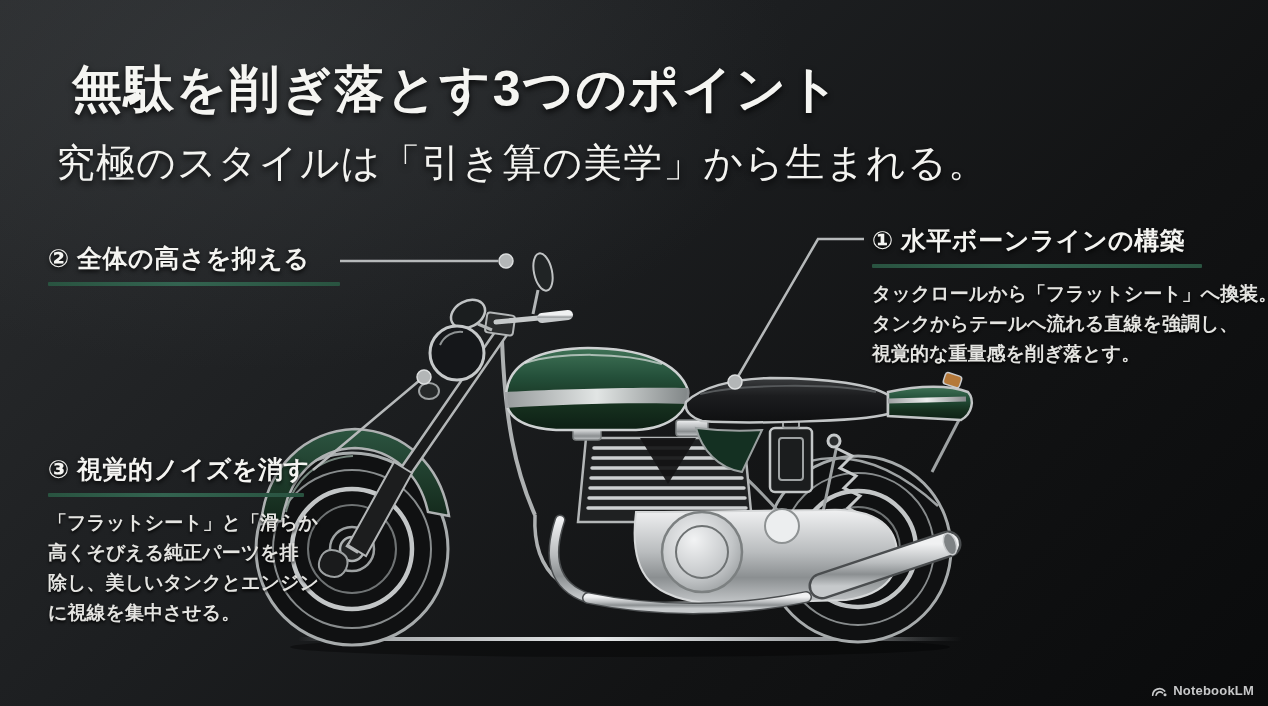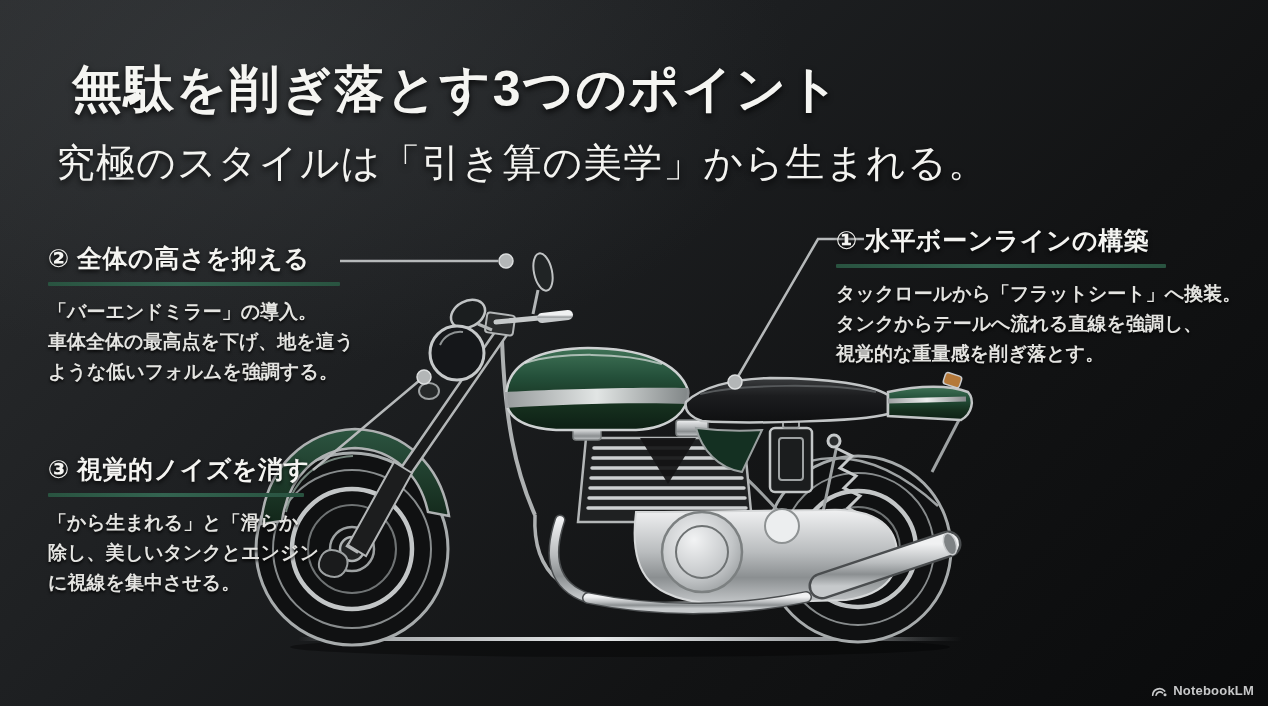--- a/index.html
+++ b/index.html
@@ -24,21 +24,21 @@
   }
   .callout{position:absolute;}
   .callout-heading{
     font-size:25px;font-weight:800;color:#f4f4f1;letter-spacing:.5px;
     text-shadow:0 2px 4px rgba(0,0,0,.9);
   }
   .underline{height:4px;background:linear-gradient(90deg,#295340,#336350 45%,#295340);margin-top:7px;border-radius:1px;}
   .callout-body{margin-top:11px;font-size:19px;font-weight:600;color:#e4e4e1;
     text-shadow:0 2px 3px rgba(0,0,0,.9);}
   .callout-body div{line-height:30px;white-space:nowrap;}
-  .callout-1{left:836px;top:224px;width:392px;}
+  .callout-1{left:872px;top:224px;width:392px;}
   .callout-1 .underline{width:330px;}
   .callout-2{left:48px;top:242px;width:330px;}
   .callout-2 .underline{width:292px;}
   .callout-3{left:48px;top:453px;width:330px;}
   .callout-3 .underline{width:256px;}
   .watermark{
     position:absolute;right:14px;bottom:8px;display:flex;align-items:center;gap:5px;
     color:#c7c8c9;font-size:13px;font-weight:600;letter-spacing:.2px;
   }
   .wm-icon{display:inline-block;width:17px;height:14px;}
@@ -229,32 +229,28 @@
   <div class="callout-body">
     <div>タックロールから「フラットシート」へ換装。</div>
     <div>タンクからテールへ流れる直線を強調し、</div>
     <div>視覚的な重量感を削ぎ落とす。</div>
   </div>
 </div>
 
 <div class="callout callout-2">
   <div class="callout-heading">② 全体の高さを抑える</div>
   <div class="underline"></div>
-  <div class="callout-body">
-    <div>「バーエンドミラー」の導入。</div>
-    <div>車体全体の最高点を下げ、地を這う</div>
-    <div>ような低いフォルムを強調する。</div>
-  </div>
 </div>
 
 <div class="callout callout-3">
   <div class="callout-heading">③ 視覚的ノイズを消す</div>
   <div class="underline"></div>
   <div class="callout-body">
-    <div>「から生まれる」と「滑らか</div>
+    <div>「フラットシート」と「滑らか</div>
+    <div>高くそびえる純正パーツを排</div>
     <div>除し、美しいタンクとエンジン</div>
     <div>に視線を集中させる。</div>
   </div>
 </div>
 
 <div class="watermark">
   <svg class="wm-icon" viewBox="0 0 20 16" aria-hidden="true">
     <path d="M2,13 A8,8 0 0 1 16,8" fill="none" stroke="#c7c8c9" stroke-width="2" stroke-linecap="round"></path>
     <path d="M6,13 A4.5,4.5 0 0 1 13.5,10.2" fill="none" stroke="#c7c8c9" stroke-width="2" stroke-linecap="round"></path>
     <circle cx="16.5" cy="12.5" r="1.8" fill="#c7c8c9"></circle>

